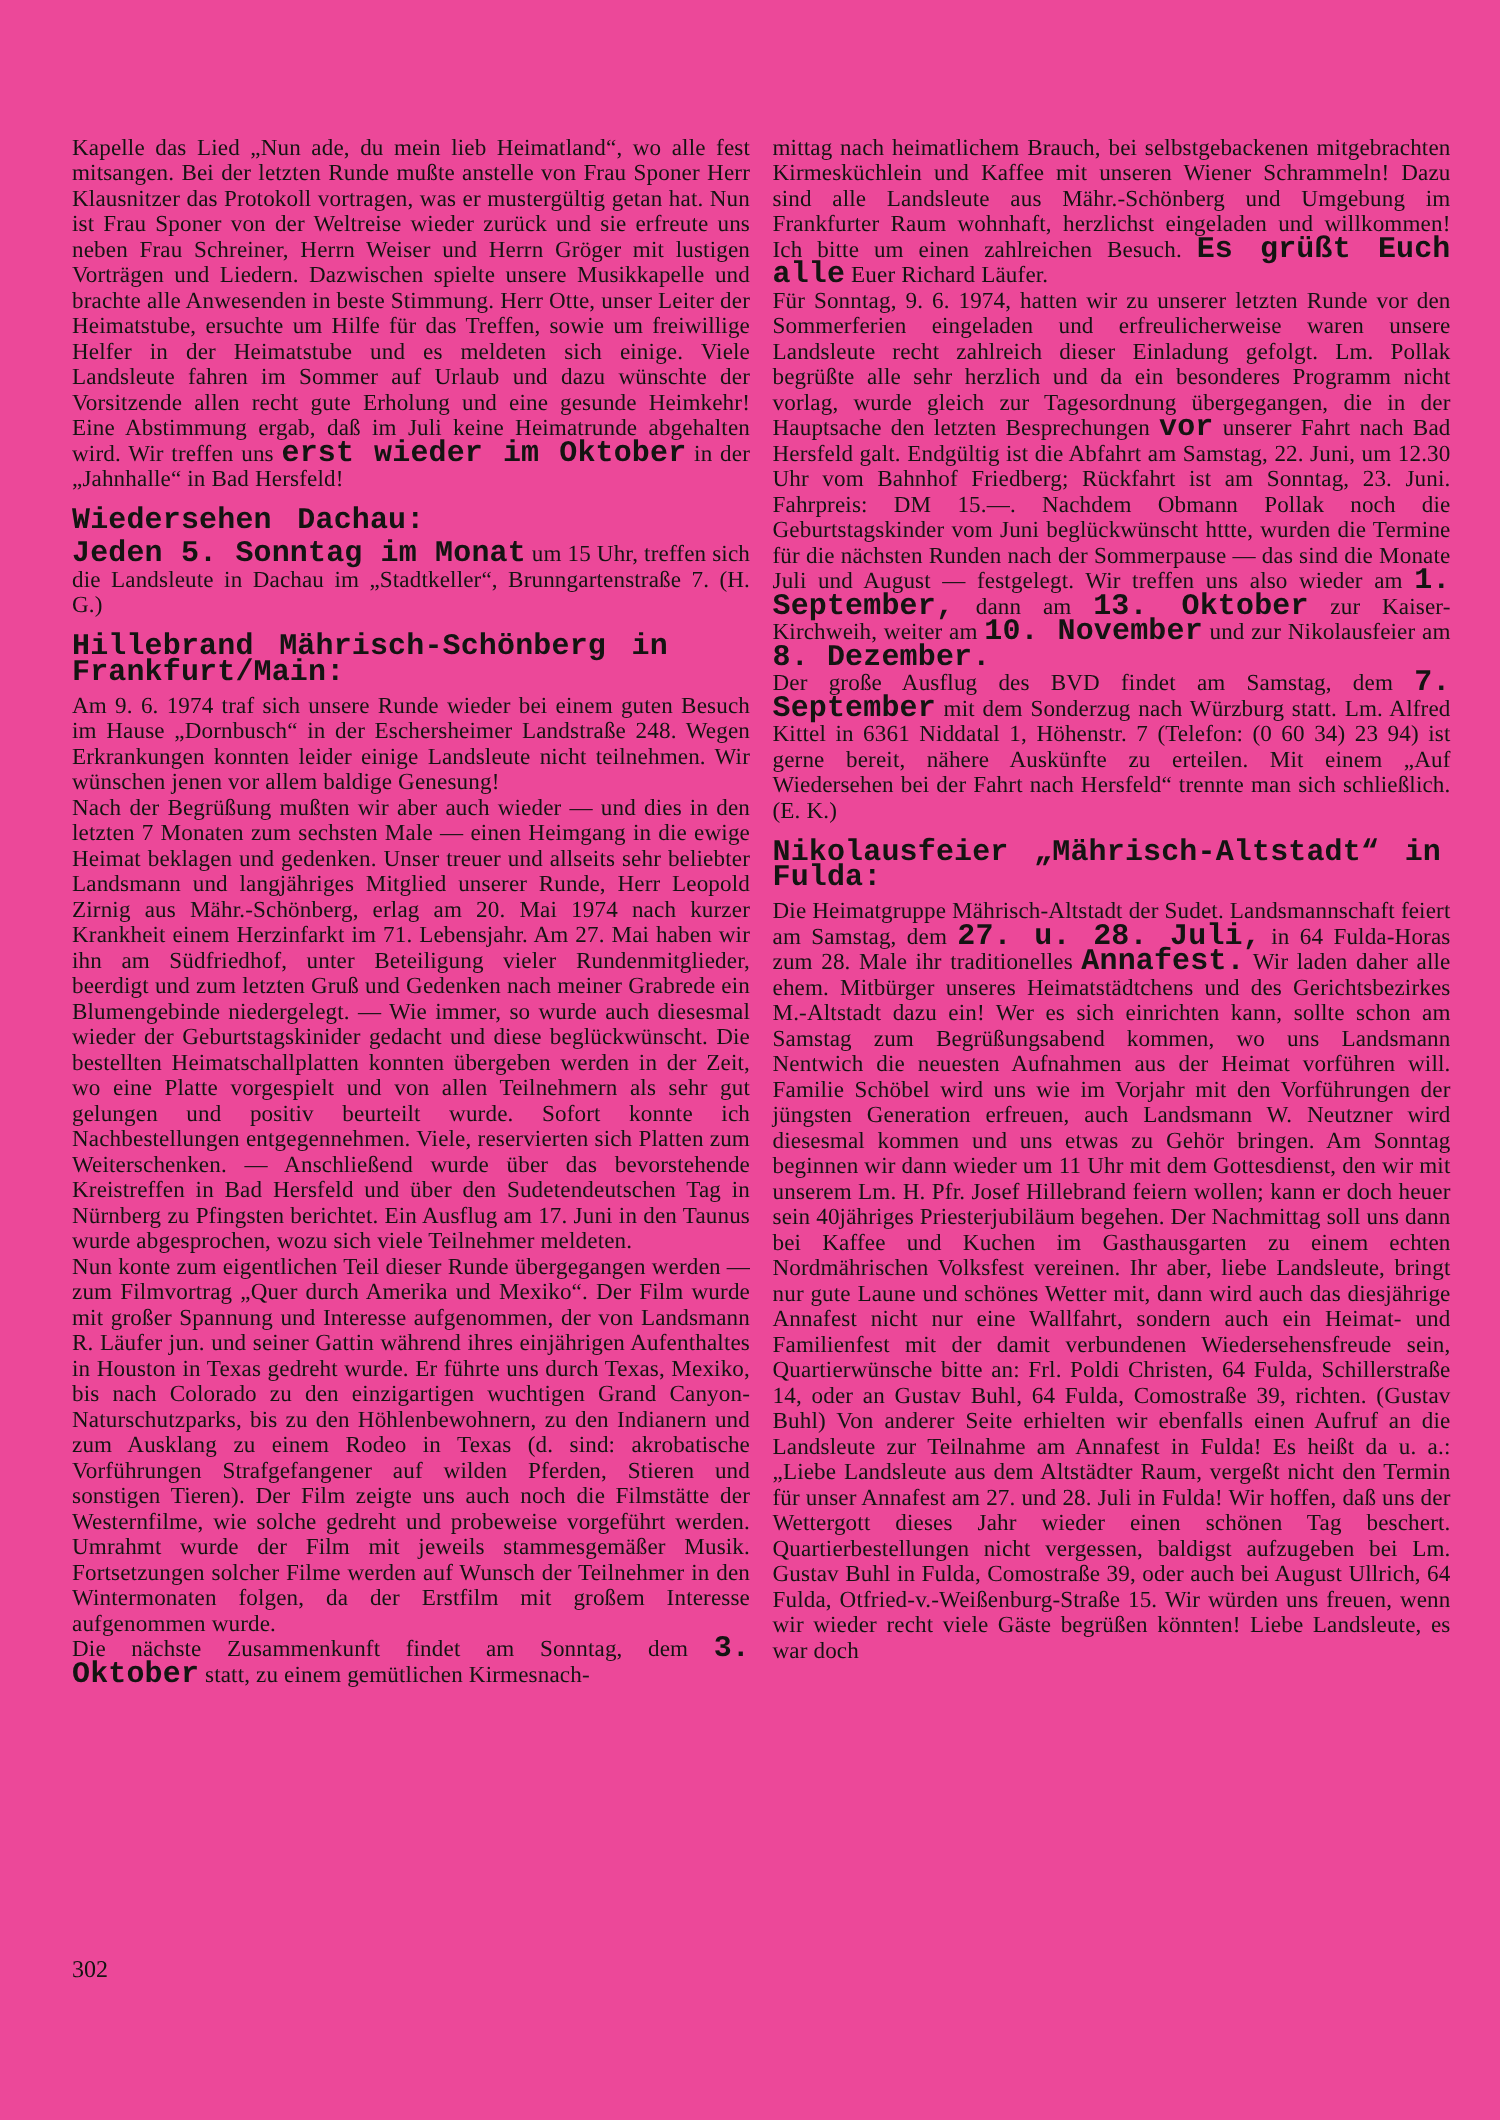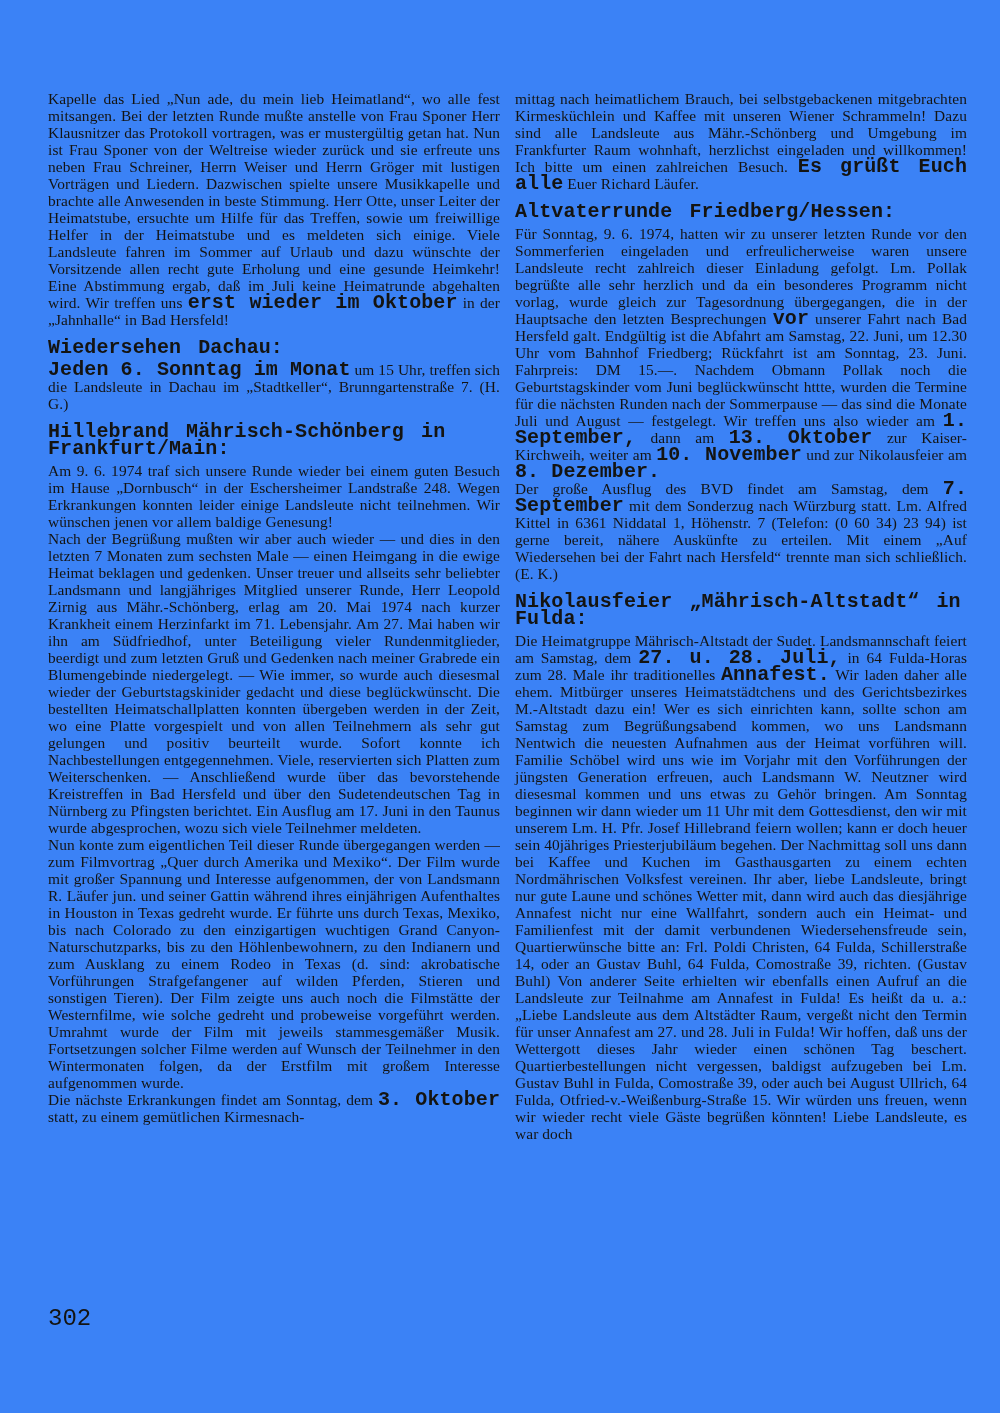--- a/index.html
+++ b/index.html
@@ -6,21 +6,21 @@
   body {
     width: 1000px; height: 1413px;
     background: #fdfdfb;
     position: relative;
     overflow: hidden;
     font-family: "Liberation Serif", serif;
     color: #141412;
   }
   .page {
     position: absolute; inset: 0;
-    background: #3b82f6;
+    background: #ec4899;
   }
   .column {
     position: absolute; top: 90px; width: 452px;
     font-size: 15.4px; line-height: 17px;
     text-align: justify;
     letter-spacing: 0.1px;
   }
   .column.left  { left: 48px; }
   .column.right { left: 515px; }
   p.paragraph { margin: 0; }
@@ -34,40 +34,39 @@
     letter-spacing: 0.1px;
   }
   .run { font-family: inherit; }
   .run.bold {
     font-family: Liberation Mono, monospace;
     font-weight: 700;
     font-size: 20px;
   }
   .page-number {
     position: absolute; left: 48px; top: 1305px;
-    font-family: Liberation Mono, monospace;
-    font-size: 24px; color: #141412;
+    font-family: Liberation Serif, serif;
+    font-size: 16px; color: #141412;
   }
 </style>
 </head>
 <body>
 
 <div class="page">
   <div class="column left">
       <p class="paragraph"><span class="run">Kapelle das Lied „Nun ade, du mein lieb Heimatland“, wo alle fest mitsangen. Bei der letzten Runde mußte anstelle von Frau Sponer Herr Klausnitzer das Protokoll vortragen, was er mustergültig getan hat. Nun ist Frau Sponer von der Weltreise wieder zurück und sie erfreute uns neben Frau Schreiner, Herrn Weiser und Herrn Gröger mit lustigen Vorträgen und Liedern. Dazwischen spielte unsere Musikkapelle und brachte alle Anwesenden in beste Stimmung. Herr Otte, unser Leiter der Heimatstube, ersuchte um Hilfe für das Treffen, sowie um freiwillige Helfer in der Heimatstube und es meldeten sich einige. Viele Landsleute fahren im Sommer auf Urlaub und dazu wünschte der Vorsitzende allen recht gute Erholung und eine gesunde Heimkehr! Eine Abstimmung ergab, daß im Juli keine Heimatrunde abgehalten wird. Wir treffen uns </span><span class="run bold">erst wieder im Oktober</span><span class="run"> in der „Jahnhalle“ in Bad Hersfeld!</span></p>
       <h3 class="heading"><span class="run bold">Wiedersehen Dachau:</span></h3>
-      <p class="paragraph"><span class="run bold">Jeden 6. Sonntag im Monat</span><span class="run"> um 15 Uhr, treffen sich die Landsleute in Dachau im „Stadtkeller“, Brunngartenstraße 7. (H. G.)</span></p>
+      <p class="paragraph"><span class="run bold">Jeden 5. Sonntag im Monat</span><span class="run"> um 15 Uhr, treffen sich die Landsleute in Dachau im „Stadtkeller“, Brunngartenstraße 7. (H. G.)</span></p>
       <h3 class="heading"><span class="run bold">Hillebrand Mährisch-Schönberg in Frankfurt/Main:</span></h3>
       <p class="paragraph"><span class="run">Am 9. 6. 1974 traf sich unsere Runde wieder bei einem guten Besuch im Hause „Dornbusch“ in der Eschersheimer Landstraße 248. Wegen Erkrankungen konnten leider einige Landsleute nicht teilnehmen. Wir wünschen jenen vor allem baldige Genesung!</span></p>
       <p class="paragraph"><span class="run">Nach der Begrüßung mußten wir aber auch wieder — und dies in den letzten 7 Monaten zum sechsten Male — einen Heimgang in die ewige Heimat beklagen und gedenken. Unser treuer und allseits sehr beliebter Landsmann und langjähriges Mitglied unserer Runde, Herr Leopold Zirnig aus Mähr.-Schönberg, erlag am 20. Mai 1974 nach kurzer Krankheit einem Herzinfarkt im 71. Lebensjahr. Am 27. Mai haben wir ihn am Südfriedhof, unter Beteiligung vieler Rundenmitglieder, beerdigt und zum letzten Gruß und Gedenken nach meiner Grabrede ein Blumengebinde niedergelegt. — Wie immer, so wurde auch diesesmal wieder der Geburtstagskinider gedacht und diese beglückwünscht. Die bestellten Heimatschallplatten konnten übergeben werden in der Zeit, wo eine Platte vorgespielt und von allen Teilnehmern als sehr gut gelungen und positiv beurteilt wurde. Sofort konnte ich Nachbestellungen entgegennehmen. Viele, reservierten sich Platten zum Weiterschenken. — Anschließend wurde über das bevorstehende Kreistreffen in Bad Hersfeld und über den Sudetendeutschen Tag in Nürnberg zu Pfingsten berichtet. Ein Ausflug am 17. Juni in den Taunus wurde abgesprochen, wozu sich viele Teilnehmer meldeten.</span></p>
       <p class="paragraph"><span class="run">Nun konte zum eigentlichen Teil dieser Runde übergegangen werden — zum Filmvortrag „Quer durch Amerika und Mexiko“. Der Film wurde mit großer Spannung und Interesse aufgenommen, der von Landsmann R. Läufer jun. und seiner Gattin während ihres einjährigen Aufenthaltes in Houston in Texas gedreht wurde. Er führte uns durch Texas, Mexiko, bis nach Colorado zu den einzigartigen wuchtigen Grand Canyon-Naturschutzparks, bis zu den Höhlenbewohnern, zu den Indianern und zum Ausklang zu einem Rodeo in Texas (d. sind: akrobatische Vorführungen Strafgefangener auf wilden Pferden, Stieren und sonstigen Tieren). Der Film zeigte uns auch noch die Filmstätte der Westernfilme, wie solche gedreht und probeweise vorgeführt werden. Umrahmt wurde der Film mit jeweils stammesgemäßer Musik. Fortsetzungen solcher Filme werden auf Wunsch der Teilnehmer in den Wintermonaten folgen, da der Erstfilm mit großem Interesse aufgenommen wurde.</span></p>
-      <p class="paragraph"><span class="run">Die nächste Erkrankungen findet am Sonntag, dem </span><span class="run bold">3. Oktober</span><span class="run"> statt, zu einem gemütlichen Kirmesnach-</span></p>
+      <p class="paragraph"><span class="run">Die nächste Zusammenkunft findet am Sonntag, dem </span><span class="run bold">3. Oktober</span><span class="run"> statt, zu einem gemütlichen Kirmesnach-</span></p>
     </div>
   <div class="column right">
       <p class="paragraph"><span class="run">mittag nach heimatlichem Brauch, bei selbstgebackenen mitgebrachten Kirmesküchlein und Kaffee mit unseren Wiener Schrammeln! Dazu sind alle Landsleute aus Mähr.-Schönberg und Umgebung im Frankfurter Raum wohnhaft, herzlichst eingeladen und willkommen! Ich bitte um einen zahlreichen Besuch. </span><span class="run bold">Es grüßt Euch alle</span><span class="run"> Euer Richard Läufer.</span></p>
-      <h3 class="heading"><span class="run bold">Altvaterrunde Friedberg/Hessen:</span></h3>
       <p class="paragraph"><span class="run">Für Sonntag, 9. 6. 1974, hatten wir zu unserer letzten Runde vor den Sommerferien eingeladen und erfreulicherweise waren unsere Landsleute recht zahlreich dieser Einladung gefolgt. Lm. Pollak begrüßte alle sehr herzlich und da ein besonderes Programm nicht vorlag, wurde gleich zur Tagesordnung übergegangen, die in der Hauptsache den letzten Besprechungen </span><span class="run bold">vor</span><span class="run"> unserer Fahrt nach Bad Hersfeld galt. Endgültig ist die Abfahrt am Samstag, 22. Juni, um 12.30 Uhr vom Bahnhof Friedberg; Rückfahrt ist am Sonntag, 23. Juni. Fahrpreis: DM 15.—. Nachdem Obmann Pollak noch die Geburtstagskinder vom Juni beglückwünscht httte, wurden die Termine für die nächsten Runden nach der Sommerpause — das sind die Monate Juli und August — festgelegt. Wir treffen uns also wieder am </span><span class="run bold">1. September,</span><span class="run"> dann am </span><span class="run bold">13. Oktober</span><span class="run"> zur Kaiser-Kirchweih, weiter am </span><span class="run bold">10. November</span><span class="run"> und zur Nikolausfeier am </span><span class="run bold">8. Dezember.</span></p>
       <p class="paragraph"><span class="run">Der große Ausflug des BVD findet am Samstag, dem </span><span class="run bold">7. September</span><span class="run"> mit dem Sonderzug nach Würzburg statt. Lm. Alfred Kittel in 6361 Niddatal 1, Höhenstr. 7 (Telefon: (0 60 34) 23 94) ist gerne bereit, nähere Auskünfte zu erteilen. Mit einem „Auf Wiedersehen bei der Fahrt nach Hersfeld“ trennte man sich schließlich. (E. K.)</span></p>
       <h3 class="heading"><span class="run bold">Nikolausfeier „Mährisch-Altstadt“ in Fulda:</span></h3>
       <p class="paragraph"><span class="run">Die Heimatgruppe Mährisch-Altstadt der Sudet. Landsmannschaft feiert am Samstag, dem </span><span class="run bold">27. u. 28. Juli,</span><span class="run"> in 64 Fulda-Horas zum 28. Male ihr traditionelles </span><span class="run bold">Annafest.</span><span class="run"> Wir laden daher alle ehem. Mitbürger unseres Heimatstädtchens und des Gerichtsbezirkes M.-Altstadt dazu ein! Wer es sich einrichten kann, sollte schon am Samstag zum Begrüßungsabend kommen, wo uns Landsmann Nentwich die neuesten Aufnahmen aus der Heimat vorführen will. Familie Schöbel wird uns wie im Vorjahr mit den Vorführungen der jüngsten Generation erfreuen, auch Landsmann W. Neutzner wird diesesmal kommen und uns etwas zu Gehör bringen. Am Sonntag beginnen wir dann wieder um 11 Uhr mit dem Gottesdienst, den wir mit unserem Lm. H. Pfr. Josef Hillebrand feiern wollen; kann er doch heuer sein 40jähriges Priesterjubiläum begehen. Der Nachmittag soll uns dann bei Kaffee und Kuchen im Gasthausgarten zu einem echten Nordmährischen Volksfest vereinen. Ihr aber, liebe Landsleute, bringt nur gute Laune und schönes Wetter mit, dann wird auch das diesjährige Annafest nicht nur eine Wallfahrt, sondern auch ein Heimat- und Familienfest mit der damit verbundenen Wiedersehensfreude sein, Quartierwünsche bitte an: Frl. Poldi Christen, 64 Fulda, Schillerstraße 14, oder an Gustav Buhl, 64 Fulda, Comostraße 39, richten. (Gustav Buhl) Von anderer Seite erhielten wir ebenfalls einen Aufruf an die Landsleute zur Teilnahme am Annafest in Fulda! Es heißt da u. a.: „Liebe Landsleute aus dem Altstädter Raum, vergeßt nicht den Termin für unser Annafest am 27. und 28. Juli in Fulda! Wir hoffen, daß uns der Wettergott dieses Jahr wieder einen schönen Tag beschert. Quartierbestellungen nicht vergessen, baldigst aufzugeben bei Lm. Gustav Buhl in Fulda, Comostraße 39, oder auch bei August Ullrich, 64 Fulda, Otfried-v.-Weißenburg-Straße 15. Wir würden uns freuen, wenn wir wieder recht viele Gäste begrüßen könnten! Liebe Landsleute, es war doch</span></p>
     </div>
   <div class="page-number">302</div>
 </div>
 
 </body></html>

